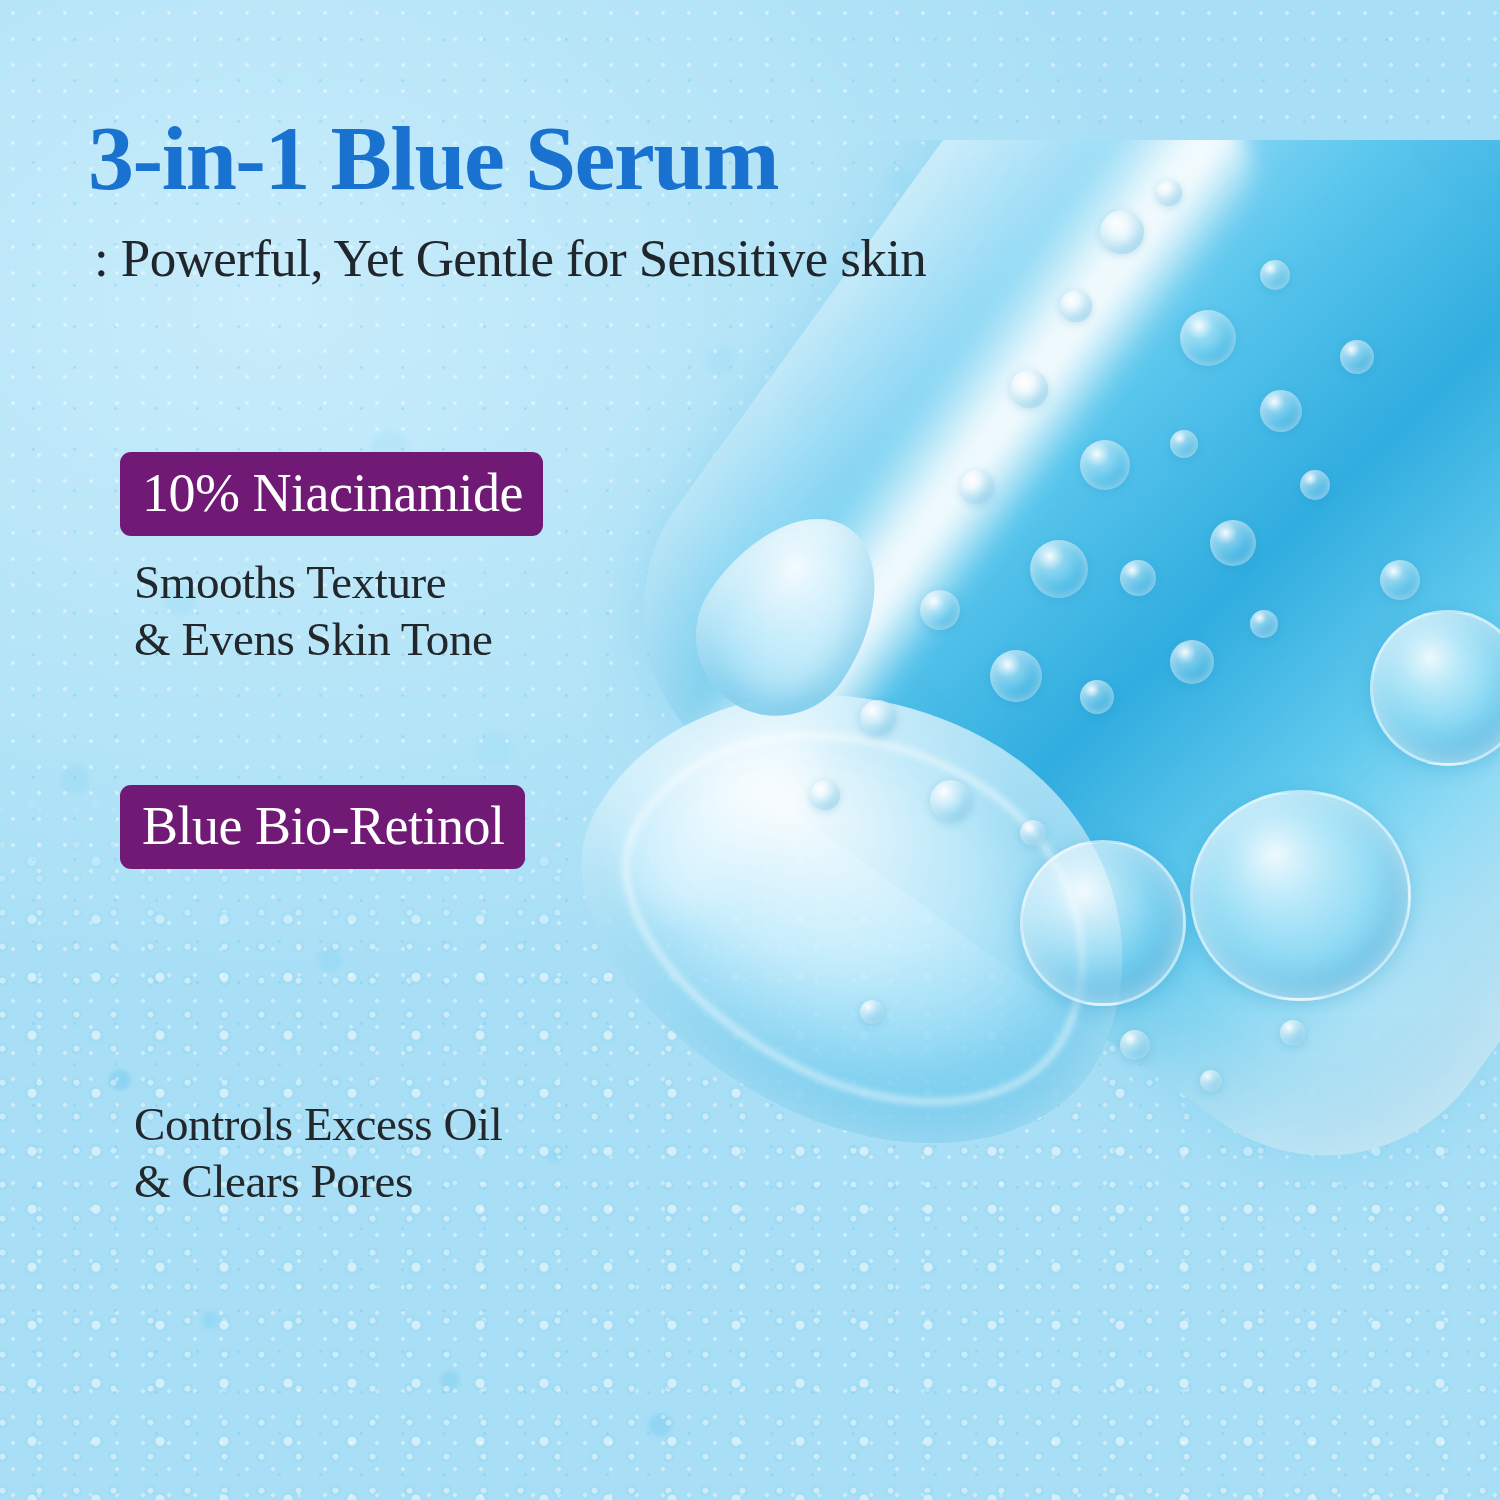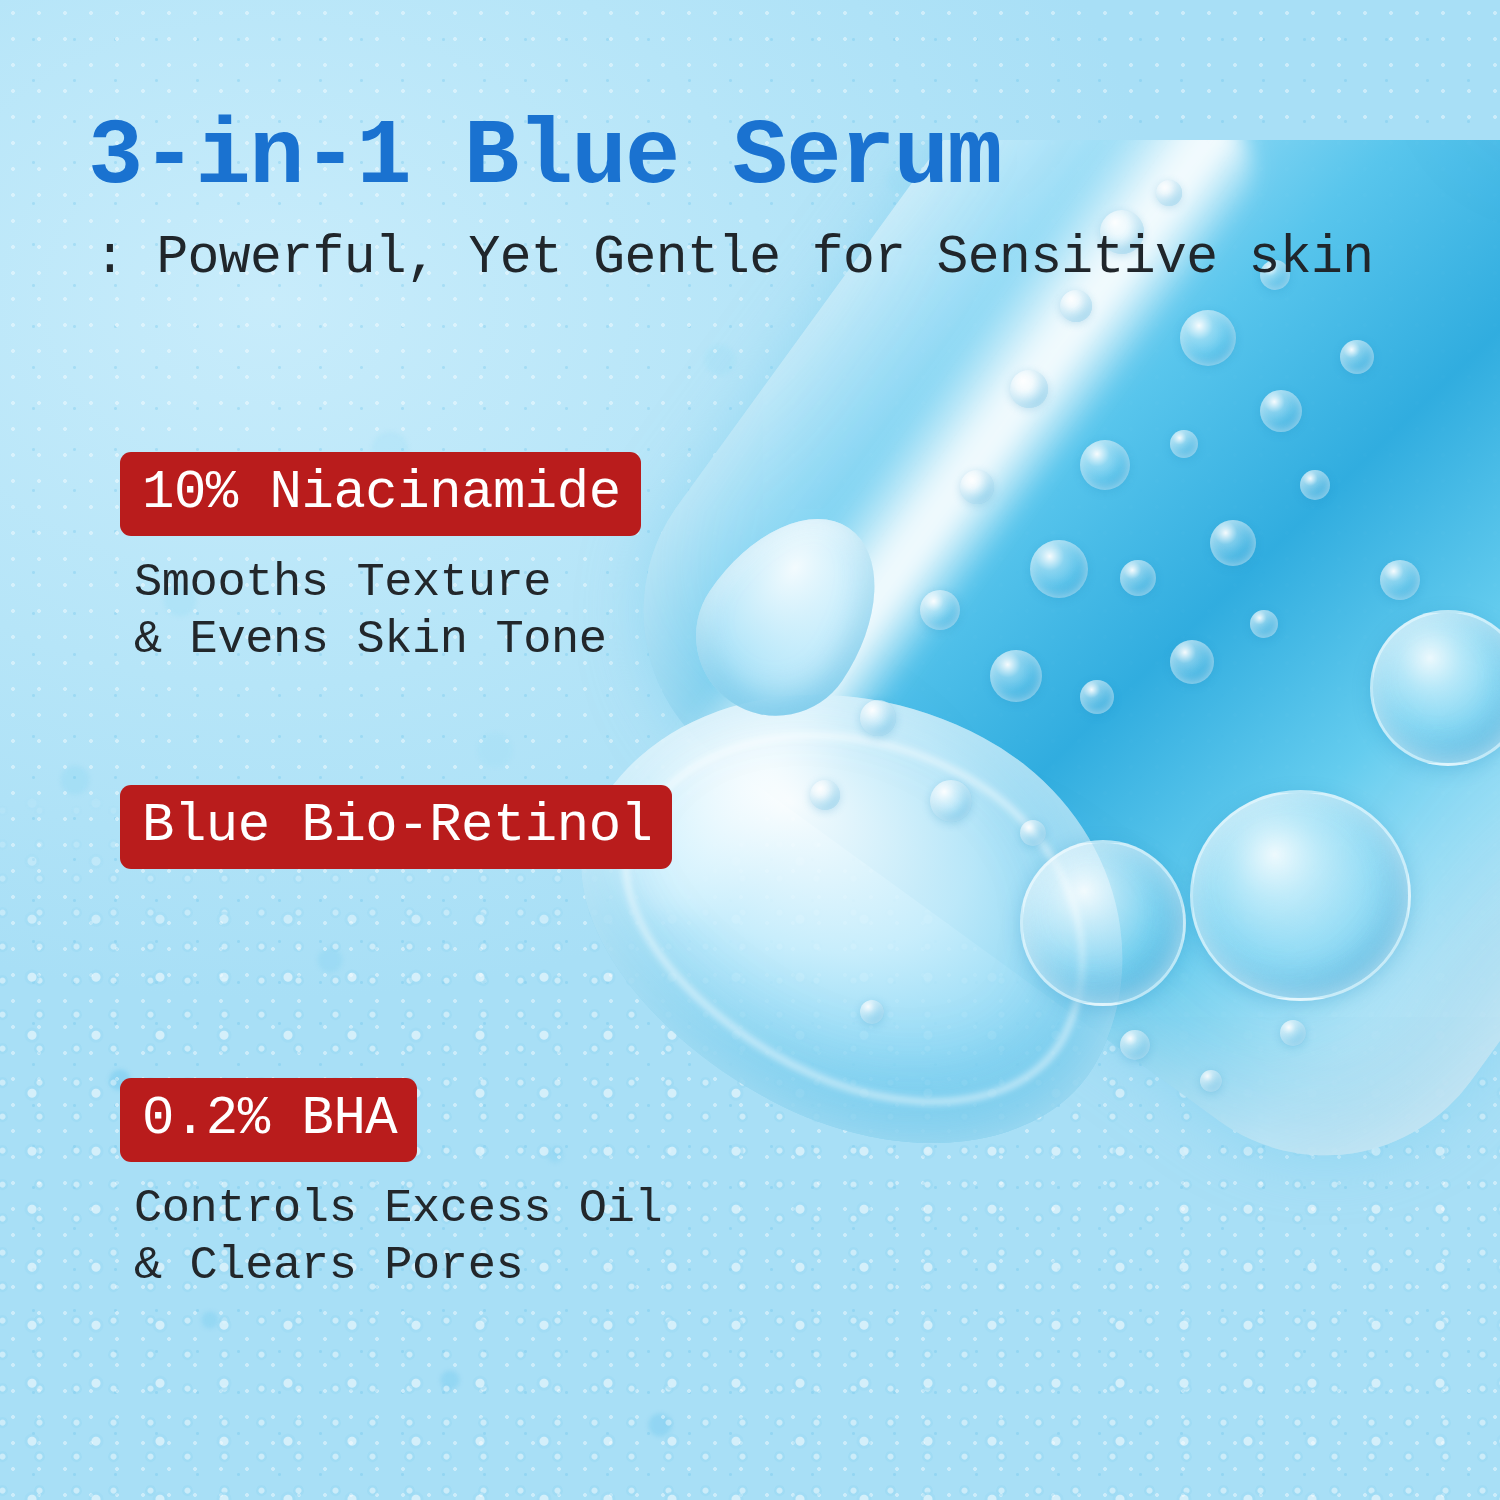--- a/index.html
+++ b/index.html
@@ -6,21 +6,21 @@
   html, body {
     margin: 0;
     padding: 0;
     background: #ffffff;
   }
   #canvas {
     position: relative;
     width: 1500px;
     height: 1500px;
     overflow: hidden;
-    font-family: Liberation Mono, monospace;
+    font-family: Liberation Serif, serif;
     background: #b6e4f8;
   }
 
   
   .bg-base {
     position: absolute;
     inset: 0;
     background:
       radial-gradient(ellipse 900px 700px at 18% 20%, #c8ecfb 0%, #b6e5f8 55%, #a8dff6 100%),
       linear-gradient(160deg, #c3ebfb 0%, #b2e3f7 45%, #a2dcf5 100%);
@@ -185,21 +185,21 @@
     white-space: nowrap;
     line-height: 1;
   }
 
   .feature {
     position: absolute;
     left: 120px;
   }
   .badge {
     display: inline-block;
-    background: #b91c1c;
+    background: #701a75;
     color: #ffffff;
     font-size: 54px;
     font-weight: 400;
     letter-spacing: -0.5px;
     line-height: 1;
     padding: 14px 20px 16px 22px;
     border-radius: 11px;
     white-space: nowrap;
   }
   .desc {
@@ -277,18 +277,17 @@
     <div class="badge">10% Niacinamide</div>
     <div class="desc">Smooths Texture
 &amp; Evens Skin Tone</div>
   </div>
 
   <div class="feature" id="f2">
     <div class="badge">Blue Bio-Retinol</div>
   </div>
 
   <div class="feature" id="f3">
-    <div class="badge">0.2% BHA</div>
     <div class="desc">Controls Excess Oil
 &amp; Clears Pores</div>
   </div>
 
 </div>
 
 </body></html>

